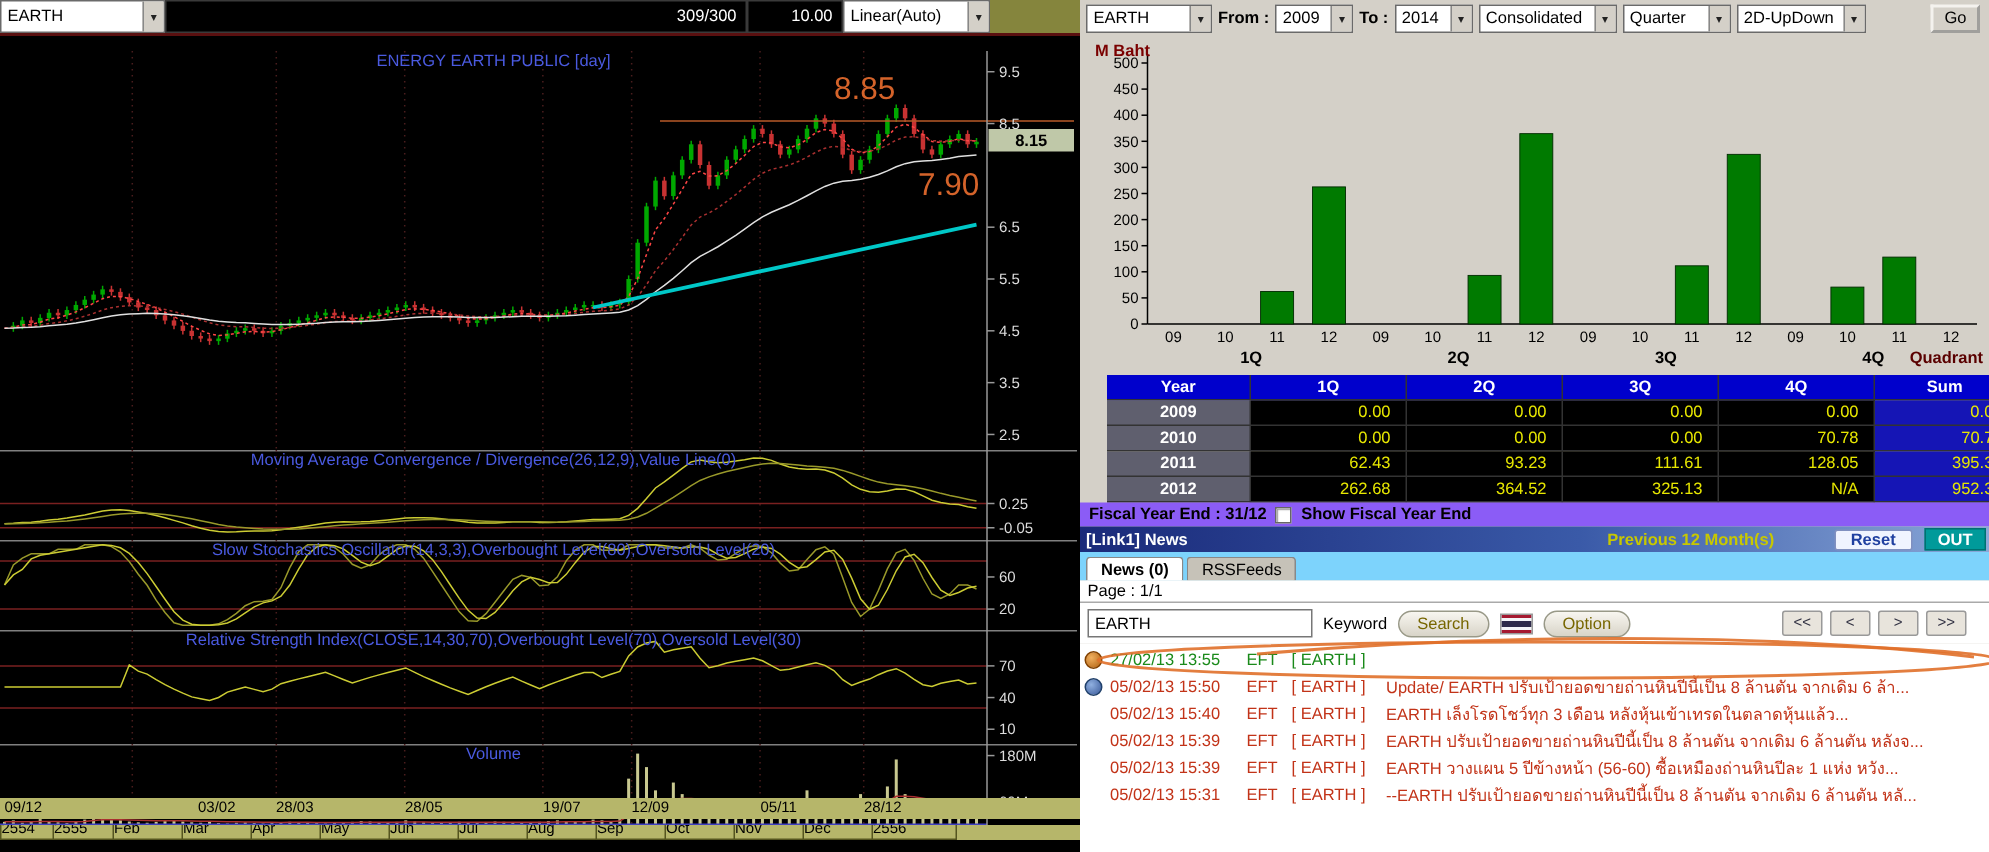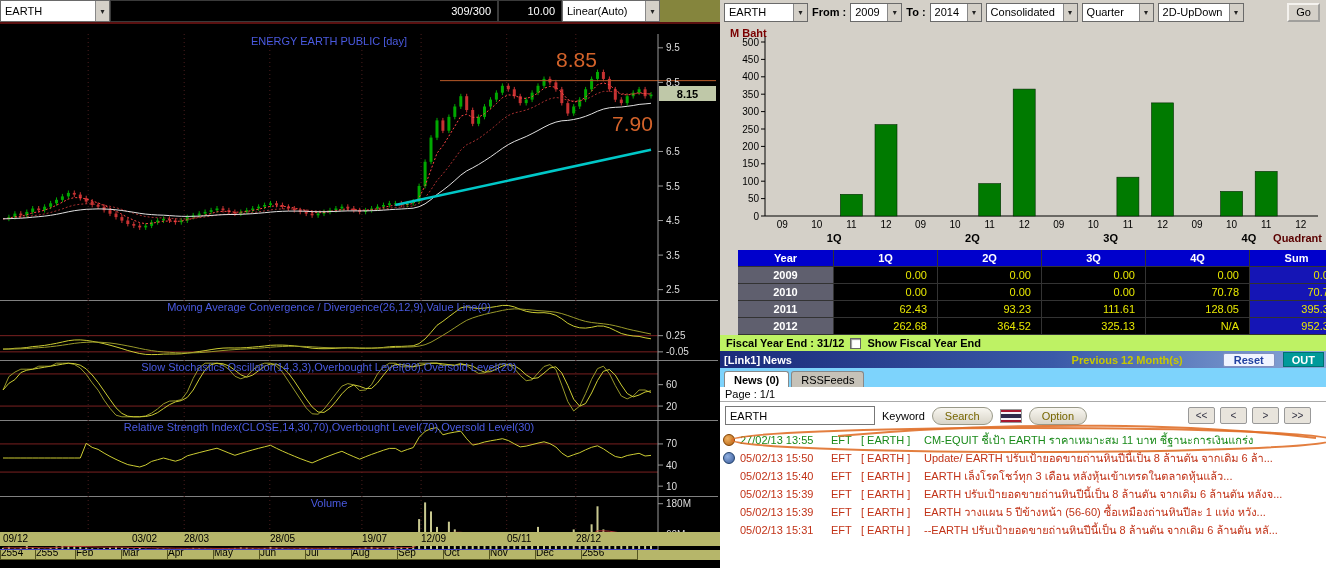--- a/index.html
+++ b/index.html
@@ -32,21 +32,21 @@
   .rtlabel{font-weight:bold;}
   .rtoolbar .combo{height:19px;}
   .gobtn{margin-left:auto;margin-right:2px;height:19px;background:#d4d0c8;border:2px outset #f4f2ee;font-size:11px;padding:0 7px;font-family:"Liberation Sans",sans-serif;}
   .barwrap{height:226px;}
   .qtable{display:grid;grid-template-columns:96px 104px 104px 104px 104px 94px;font-size:11px;background:#fef9c3;margin-left:18px;}
   .qc{height:17px;display:flex;align-items:center;border-right:1px solid #333;border-bottom:1px solid #333;overflow:hidden;}
   .qh{background:#0000cc;color:#fff;font-weight:bold;justify-content:center;}
   .qyear{background:#5f5f6e;color:#fff;font-weight:bold;justify-content:center;}
   .qval{background:#000;color:#e8e800;justify-content:flex-end;padding-right:10px;}
   .qsum{background:#1515b5;color:#e8e800;justify-content:flex-end;padding-right:8px;}
-  .fiscal{height:16px;display:flex;align-items:center;gap:6px;font-size:11px;font-weight:bold;padding:0 6px;background:#bef264;}
+  .fiscal{height:16px;display:flex;align-items:center;gap:6px;font-size:11px;font-weight:bold;padding:0 6px;background:#8b5cf6;}
   .cbx{width:11px;height:11px;background:#fff;border:1px solid #666;box-shadow:inset 1px 1px 1px #999;}
   .newsbar{height:17px;display:flex;align-items:center;font-size:11px;background:linear-gradient(90deg,#1a2a7a 0%,#3a5aa8 55%,#8aa8d8 100%);}
   .nb-title{color:#fff;font-weight:bold;margin-left:4px;}
   .nb-prev{margin-left:auto;color:#c8c800;font-weight:bold;}
   .nb-reset{margin-left:40px;background:#f0f4ff;color:#2040a0;border:1px solid #8090c0;padding:0 10px;height:14px;display:flex;align-items:center;border-radius:2px;font-weight:bold;}
   .nb-out{margin-left:8px;margin-right:2px;background:#009a9a;color:#fff;border:1px solid #007070;padding:0 8px;height:15px;display:flex;align-items:center;font-weight:bold;}
   .tabsrow{height:19px;background:#7dd3fc;display:flex;align-items:flex-end;padding-left:2px;}
   .tab{font-size:11px;padding:2px 9px 1px 9px;border:1px solid #888;border-bottom:none;border-radius:3px 3px 0 0;background:#c6c2b8;margin-left:2px;}
   .tab.active{background:#fff;font-weight:bold;}
   .pagerow{height:15px;background:#fff;font-size:11px;padding-left:5px;border-bottom:1px solid #aaa;display:flex;align-items:center;}
@@ -729,21 +729,20 @@
           <button class="navbtn">&gt;&gt;</button>
         </span>
     </div>
 
     <div class="newslist" id="newslist">
         <div class="newsrow ngreen">
           <span class="nicon globe-orange"></span>
           <span class="n-time">27/02/13 13:55</span>
           <span class="n-feed">EFT</span>
           <span class="n-sym">[ EARTH ]</span>
-          <span class="n-text">CM-EQUIT ชี้เป้า EARTH ราคาเหมาะสม 11 บาท ชี้ฐานะการเงินแกร่ง</span>
         </div>
         <div class="newsrow nred">
           <span class="nicon globe-blue"></span>
           <span class="n-time">05/02/13 15:50</span>
           <span class="n-feed">EFT</span>
           <span class="n-sym">[ EARTH ]</span>
           <span class="n-text">Update/ EARTH ปรับเป้ายอดขายถ่านหินปีนี้เป็น 8 ล้านตัน จากเดิม 6 ล้า...</span>
         </div>
         <div class="newsrow nred">
           <span class="nicon "></span>

